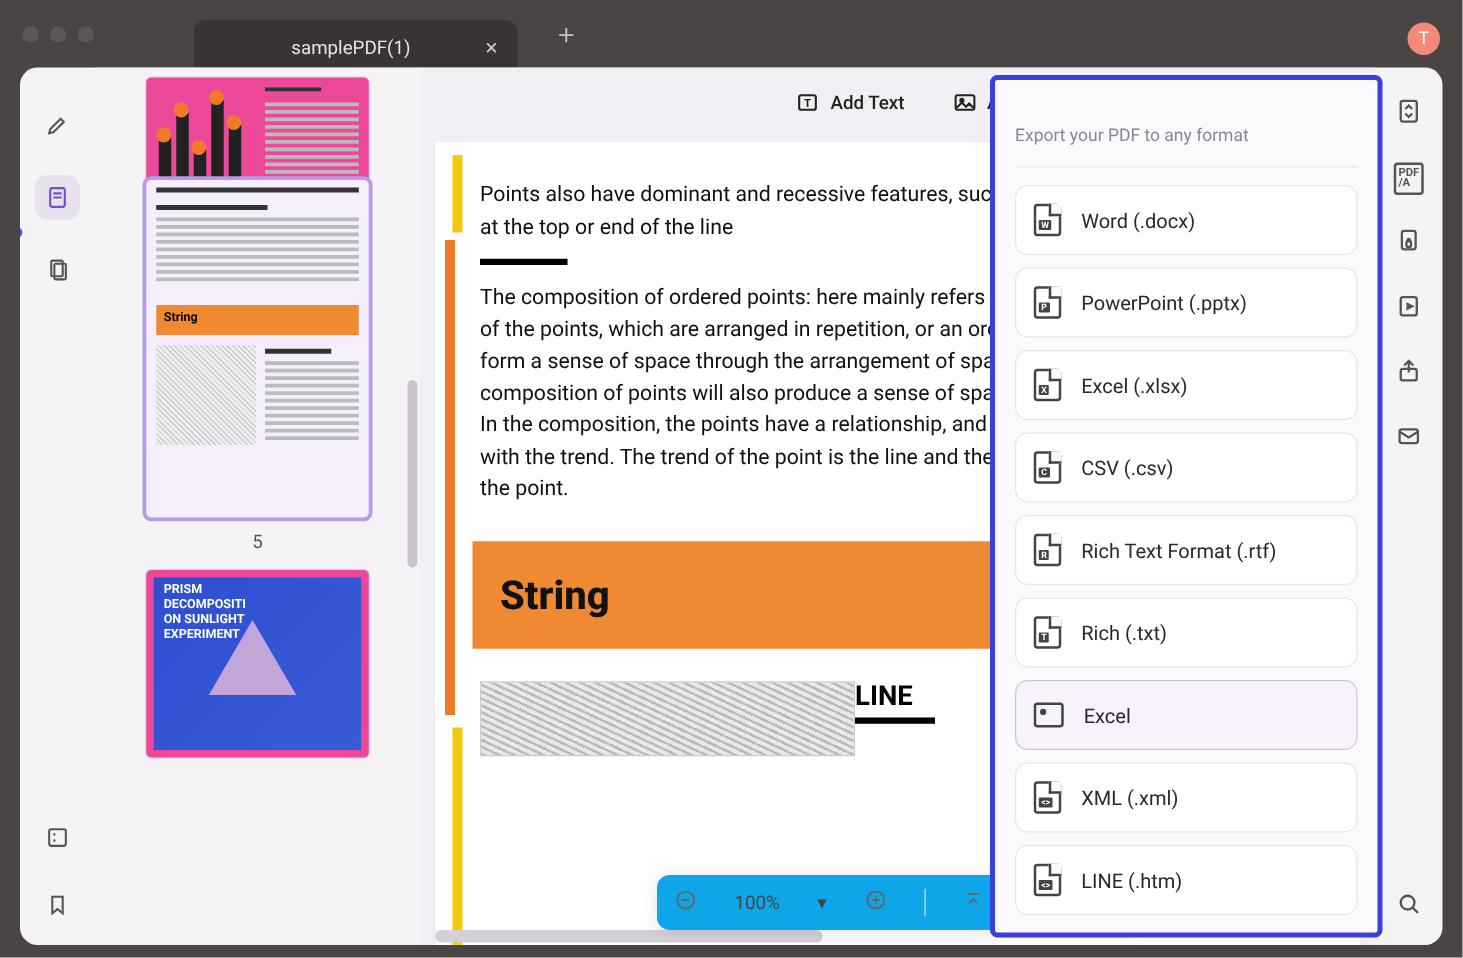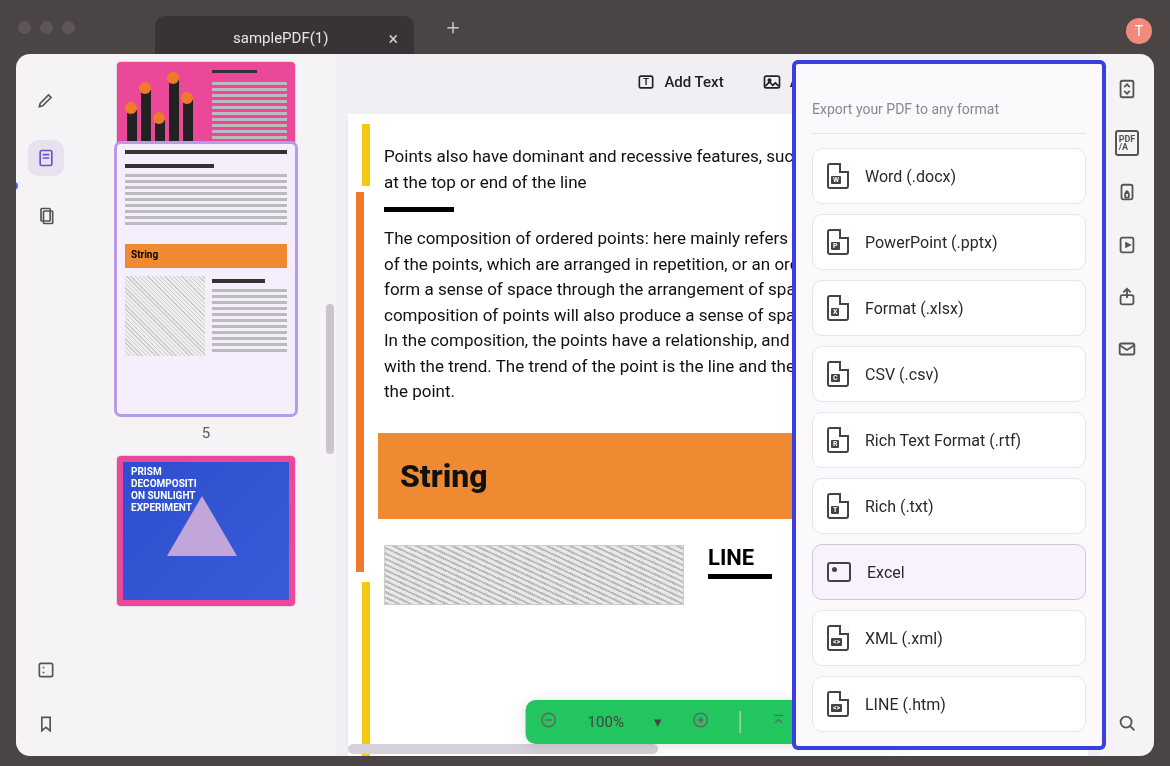--- a/index.html
+++ b/index.html
@@ -58,28 +58,28 @@
   .toptools { height:56px; display:flex; align-items:center; justify-content:center; gap:38px; font-size:15px; color:#222; font-weight:500;}
   .toptools .tb{display:flex; align-items:center; gap:8px; cursor:pointer;}
   .page { margin: 4px 12px 0 12px; flex:1; background:#fff; overflow:hidden; position:relative; padding: 30px 36px; box-shadow:0 1px 2px rgba(0,0,0,0.06);}
   .page .ystripe{position:absolute; left:14px; top:10px; width:8px; height:62px; background:#f4c90f;}
   .page .ystripe2{position:absolute; left:14px; top:468px; width:8px; bottom:0; background:#f4c90f;}
   .page .ostripe{position:absolute; left:8px; top:78px; width:8px; height:380px; background:#ef7a2a;}
   .page p{font-size:17px; line-height:1.5; color:#111; margin-bottom:12px; }
   .page h3{font-size:22px; font-weight:700; margin:22px 0 6px 0;}
   .page .ul{width:70px; height:5px; background:#000; margin-bottom:14px;}
   .stringband{ margin-top:28px; height:86px; background:#ef8a32; display:flex; align-items:center; padding-left:22px; font-size:32px; font-weight:800; color:#111; margin-left:-6px;}
-  .photorow{margin-top:26px; display:flex; gap:24px;}
+  .photorow{margin-top:26px; display:flex; }
   .photo{width:300px; height:60px; background:repeating-linear-gradient(25deg,#bbb,#bbb 2px,#e8e8e8 2px,#e8e8e8 5px); border:1px solid #ccc;}
   .lbl{flex:1;}
   .lbl h4{font-size:22px; font-weight:700;}
   .lbl .u{width:64px; height:5px; background:#000; margin-top:4px;}
   
   
-  .bottombar{position:absolute; bottom:12px; left:50%; transform:translateX(-50%); background:#22c55e; border-radius:10px; box-shadow:0 2px 14px rgba(0,0,0,0.12); height:44px; display:flex; align-items:center; padding:0 14px; gap:30px; font-size:15px; color:#444;}
+  .bottombar{position:absolute; bottom:12px; left:50%; transform:translateX(-50%); background:#0ea5e9; border-radius:10px; box-shadow:0 2px 14px rgba(0,0,0,0.12); height:44px; display:flex; align-items:center; padding:0 14px; gap:30px; font-size:15px; color:#444;}
   .bottombar .sep{width:1px; height:22px; background:#ddd;}
   .bottombar .pg{width:34px; text-align:center;}
   .hscroll{position:absolute; bottom:2px; left:12px; width:310px; height:10px; background:#d6d1d9; border-radius:5px;}
   
   
   .rtools { width:54px; display:flex; flex-direction:column; align-items:center; padding-top:24px; gap:26px;}
   .rtools .ri{cursor:pointer; color:#555;}
   .rtools .bottom{margin-top:auto; margin-bottom:18px;}
   
   
@@ -342,21 +342,21 @@
         <div class="opt">
           <span class="ico">
             <span class="b">P</span>
           </span>
           <span>PowerPoint (.pptx)</span>
         </div>
         <div class="opt">
           <span class="ico">
             <span class="b">X</span>
           </span>
-          <span>Format (.xlsx)</span>
+          <span>Excel (.xlsx)</span>
         </div>
         <div class="opt">
           <span class="ico">
             <span class="b">C</span>
           </span>
           <span>CSV (.csv)</span>
         </div>
         <div class="opt">
           <span class="ico">
             <span class="b">R</span>

